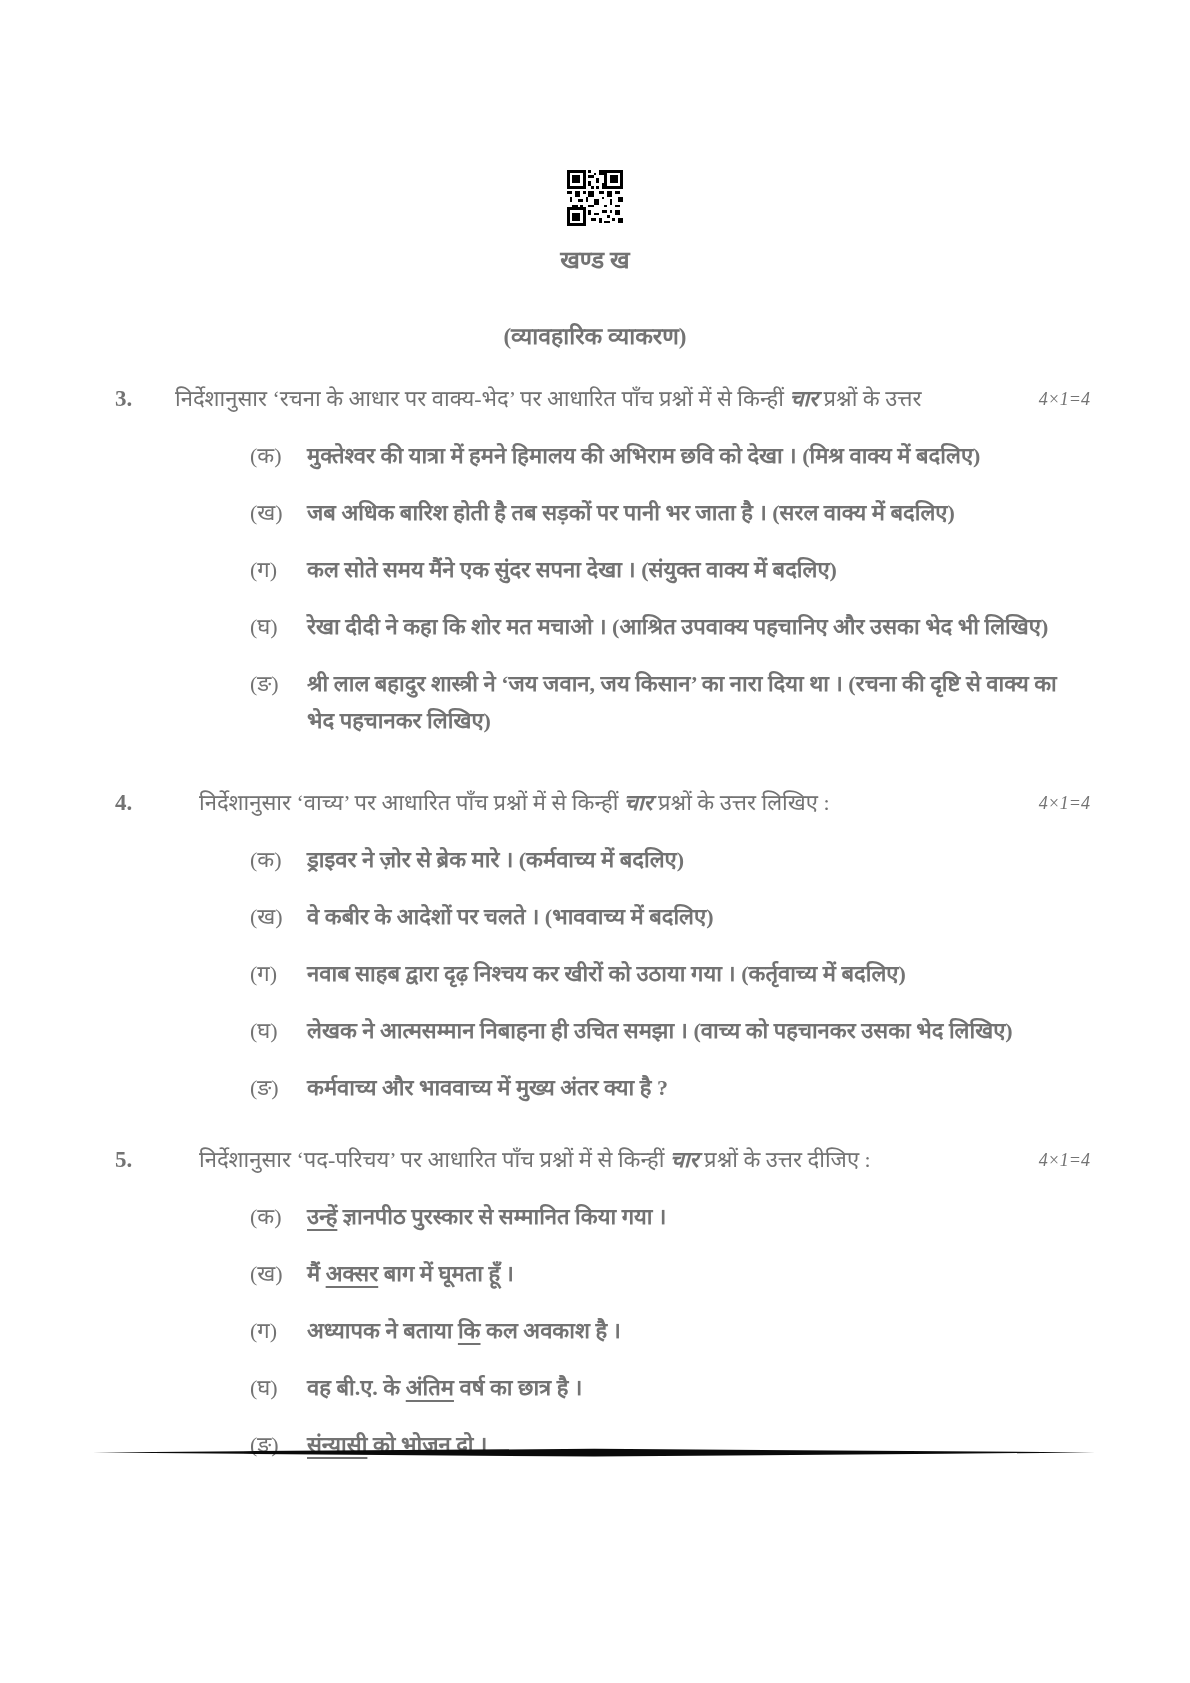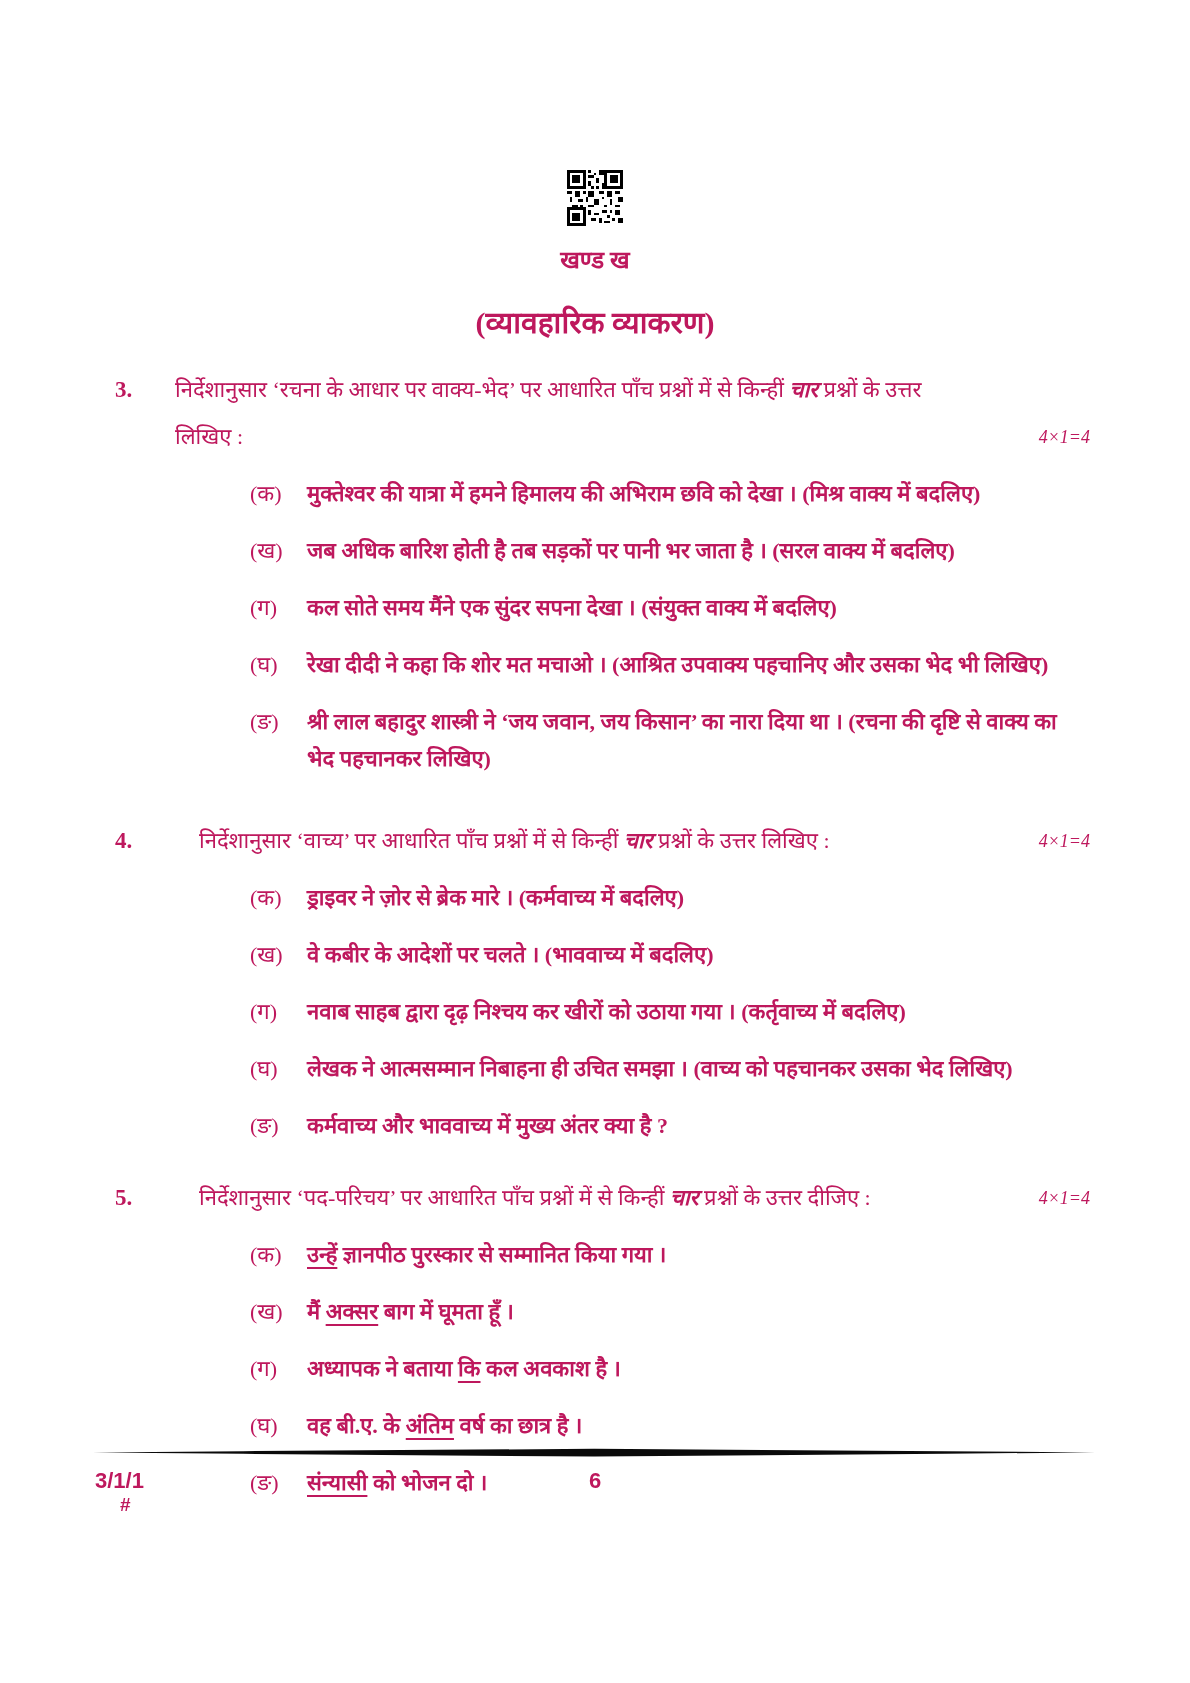--- a/index.html
+++ b/index.html
@@ -1,30 +1,30 @@
 <!DOCTYPE html>
 <html><head>
 <meta charset="utf-8">
 <style>
   html,body{margin:0;padding:0;background:#e8e8e8;}
   .page{
     position:relative;
     width:1190px;height:1683px;
     margin:0 auto;
     background:#ffffff;
-    color:#be185d;
+    color:#737373;
     font-family:"Liberation Serif","DejaVu Serif",serif;
     overflow:hidden;
   }
   .qr{display:block;margin:170px auto 0 auto;width:56px;height:56px;}
   .section-title{
     text-align:center;font-weight:bold;font-size:24px;margin-top:16px;
   }
   .section-subtitle{
-    text-align:center;font-weight:bold;font-size:30px;margin-top:26px;
+    text-align:center;font-weight:bold;font-size:23px;margin-top:44px;
   }
   .question{
     position:relative;
     margin-left:115px;
     width:975px;
     display:flex;
     align-items:flex-start;
   }
   .q3{margin-top:30px;}
   .q4{margin-top:46px;}
@@ -102,21 +102,20 @@
     <path fill="#000" d="M8,0h1v1h-1zM10,1h1v1h-1zM12,0h2v2h-2zM8,2h2v1h-2zM11,3h1v2h-1zM8,4h1v2h-1zM9,6h1v1h-1zM11,6h1v1h-1zM13,5h1v2h-1zM0,8h2v1h-2zM3,8h2v2h-2zM6,8h1v1h-1zM8,8h2v2h-2zM12,8h2v1h-2zM15,8h2v2h-2zM18,8h2v1h-2zM1,10h1v2h-1zM4,11h2v1h-2zM7,10h1v2h-1zM10,11h2v2h-2zM13,10h1v1h-1zM16,11h1v2h-1zM19,10h2v2h-2zM2,13h2v1h-2zM5,13h1v1h-1zM8,13h2v1h-2zM14,13h1v1h-1zM18,13h2v1h-2zM8,15h1v2h-1zM10,16h2v1h-2zM13,15h2v1h-2zM16,15h1v1h-1zM18,15h2v2h-2zM9,18h2v1h-2zM12,18h1v2h-1zM14,19h2v1h-2zM17,18h1v1h-1zM19,18h2v2h-2zM15,17h1v1h-1z"></path>
   </svg>
 
   <div class="section-title">खण्ड ख</div>
   <div class="section-subtitle">(व्यावहारिक व्याकरण)</div>
 
   <div class="question q3">
     <div class="q-num">3.</div>
     <div class="q-body">
       <span>निर्देशानुसार ‘रचना के आधार पर वाक्य-भेद’ पर आधारित पाँच प्रश्नों में से किन्हीं </span><span class="q-intro-bold">चार</span><span> प्रश्नों के उत्तर</span>
-      <div class="q-line2">लिखिए :</div>
     </div>
     <div class="q-marks bottom">4×1=4</div>
   </div>
 
   <div class="sub-row">
     <div class="sub-label">(क)</div>
     <div class="sub-text"><span>मुक्तेश्वर की यात्रा में हमने हिमालय की अभिराम छवि को देखा । (मिश्र वाक्य में बदलिए)</span><span class="u"></span><span></span></div>
   </div>
   <div class="sub-row">
     <div class="sub-label">(ख)</div>
@@ -190,20 +189,15 @@
   </div>
   <div class="sub-row">
     <div class="sub-label">(ङ)</div>
     <div class="sub-text"><span></span><span class="u">संन्यासी</span><span> को भोजन दो ।</span></div>
   </div>
 
   <div class="footer">
     <svg class="footer-rule" width="1002" height="10" viewBox="0 0 1002 10" aria-hidden="true">
       <polygon points="0,4.4 150,3.2 501,0.8 852,3.2 1002,4.4 852,5.8 501,8.6 150,5.8" fill="#0a0a0a"></polygon>
     </svg>
-    <div class="footer-row">
-      <div class="paper-code">3/1/1</div>
-      <div class="hash-mark">#</div>
-      <div class="page-number">6</div>
-    </div>
   </div>
 
 </div>
 
 </body></html>

